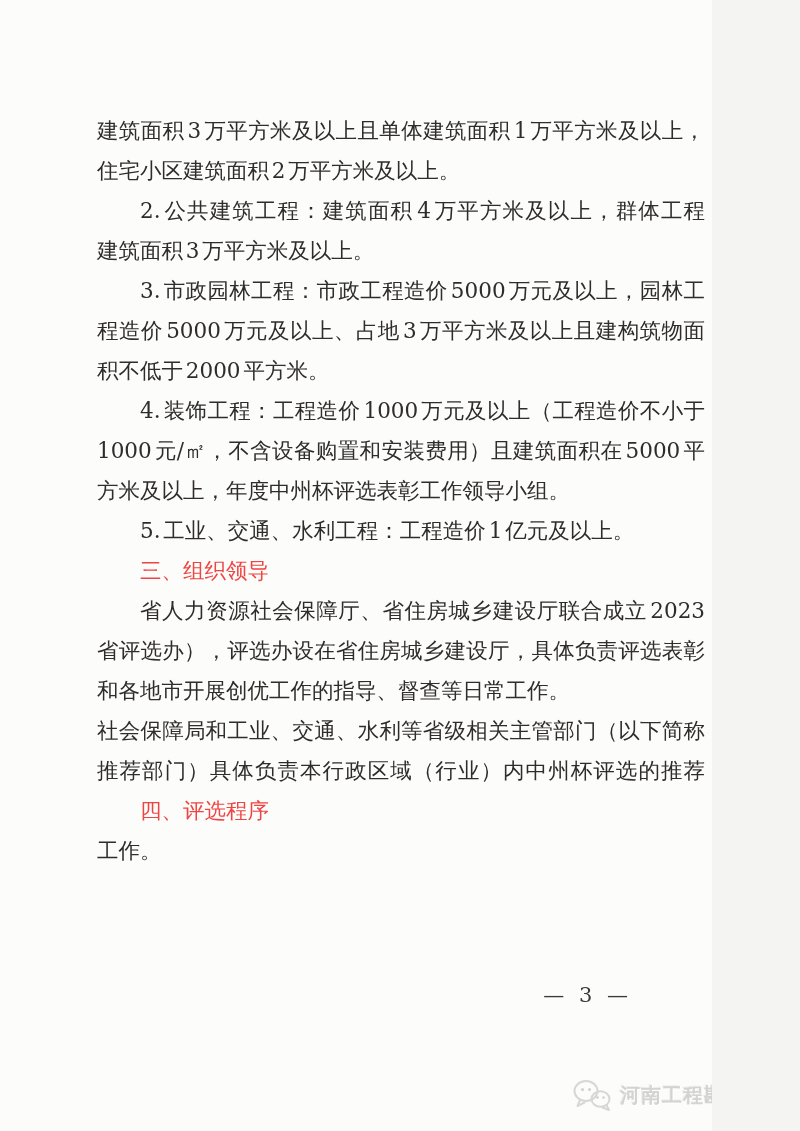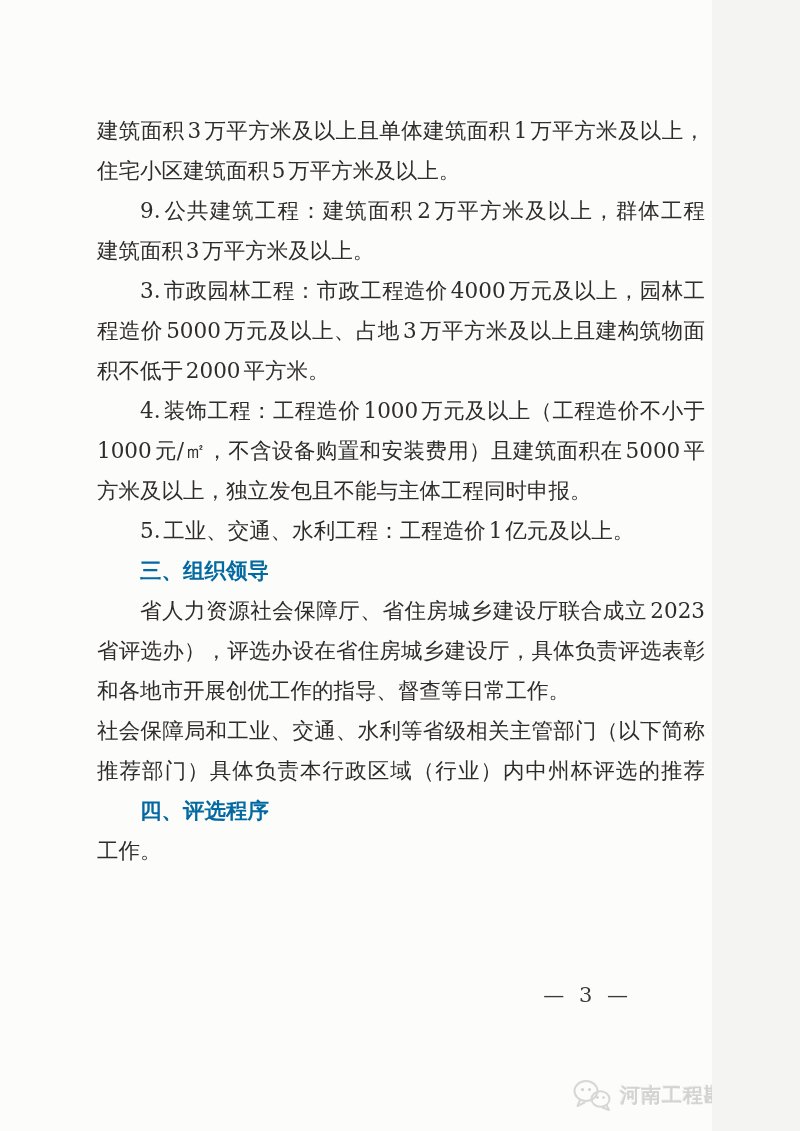--- a/index.html
+++ b/index.html
@@ -29,22 +29,22 @@
     color: #2e2c2c;
   }
   .line.justify {
     white-space: normal;
     text-align: justify;
     text-align-last: justify;
   }
   .line.indent { text-indent: 43px; }
   .line.heading {
     font-family: "DejaVu Sans", "Liberation Sans", sans-serif;
-    font-weight: 700;
-    color: #0369a1;
+    font-weight: 400;
+    color: #ef4444;
   }
   .page-number {
     position: absolute;
     top: 980px; right: 80px;
     font-size: 21px;
     line-height: 30px;
     letter-spacing: 4px;
     color: #3a3a3a;
   }
   .watermark {
@@ -65,29 +65,29 @@
     white-space: nowrap;
   }
 </style>
 </head>
 <body>
 
 <div class="page">
 
   <div class="doc-body" id="doc-lines">
       <div class="line justify">建筑面积 3 万平方米及以上且单体建筑面积 1 万平方米及以上，</div>
-      <div class="line">住宅小区建筑面积 5 万平方米及以上。</div>
-      <div class="line indent justify">9. 公共建筑工程：建筑面积 2 万平方米及以上，群体工程</div>
+      <div class="line">住宅小区建筑面积 2 万平方米及以上。</div>
+      <div class="line indent justify">2. 公共建筑工程：建筑面积 4 万平方米及以上，群体工程</div>
       <div class="line">建筑面积 3 万平方米及以上。</div>
-      <div class="line indent justify">3. 市政园林工程：市政工程造价 4000 万元及以上，园林工</div>
+      <div class="line indent justify">3. 市政园林工程：市政工程造价 5000 万元及以上，园林工</div>
       <div class="line justify">程造价 5000 万元及以上、占地 3 万平方米及以上且建构筑物面</div>
       <div class="line">积不低于 2000 平方米。</div>
       <div class="line indent justify">4. 装饰工程：工程造价 1000 万元及以上（工程造价不小于</div>
       <div class="line justify">1000 元/㎡，不含设备购置和安装费用）且建筑面积在 5000 平</div>
-      <div class="line">方米及以上，独立发包且不能与主体工程同时申报。</div>
+      <div class="line">方米及以上，年度中州杯评选表彰工作领导小组。</div>
       <div class="line indent">5. 工业、交通、水利工程：工程造价 1 亿元及以上。</div>
       <div class="line indent heading">三、组织领导</div>
       <div class="line indent justify">省人力资源社会保障厅、省住房城乡建设厅联合成立 2023</div>
       <div class="line justify">省评选办），评选办设在省住房城乡建设厅，具体负责评选表彰</div>
       <div class="line">和各地市开展创优工作的指导、督查等日常工作。</div>
       <div class="line justify">社会保障局和工业、交通、水利等省级相关主管部门（以下简称</div>
       <div class="line justify">推荐部门）具体负责本行政区域（行业）内中州杯评选的推荐</div>
       <div class="line indent heading">四、评选程序</div>
       <div class="line">工作。</div>
     </div>

